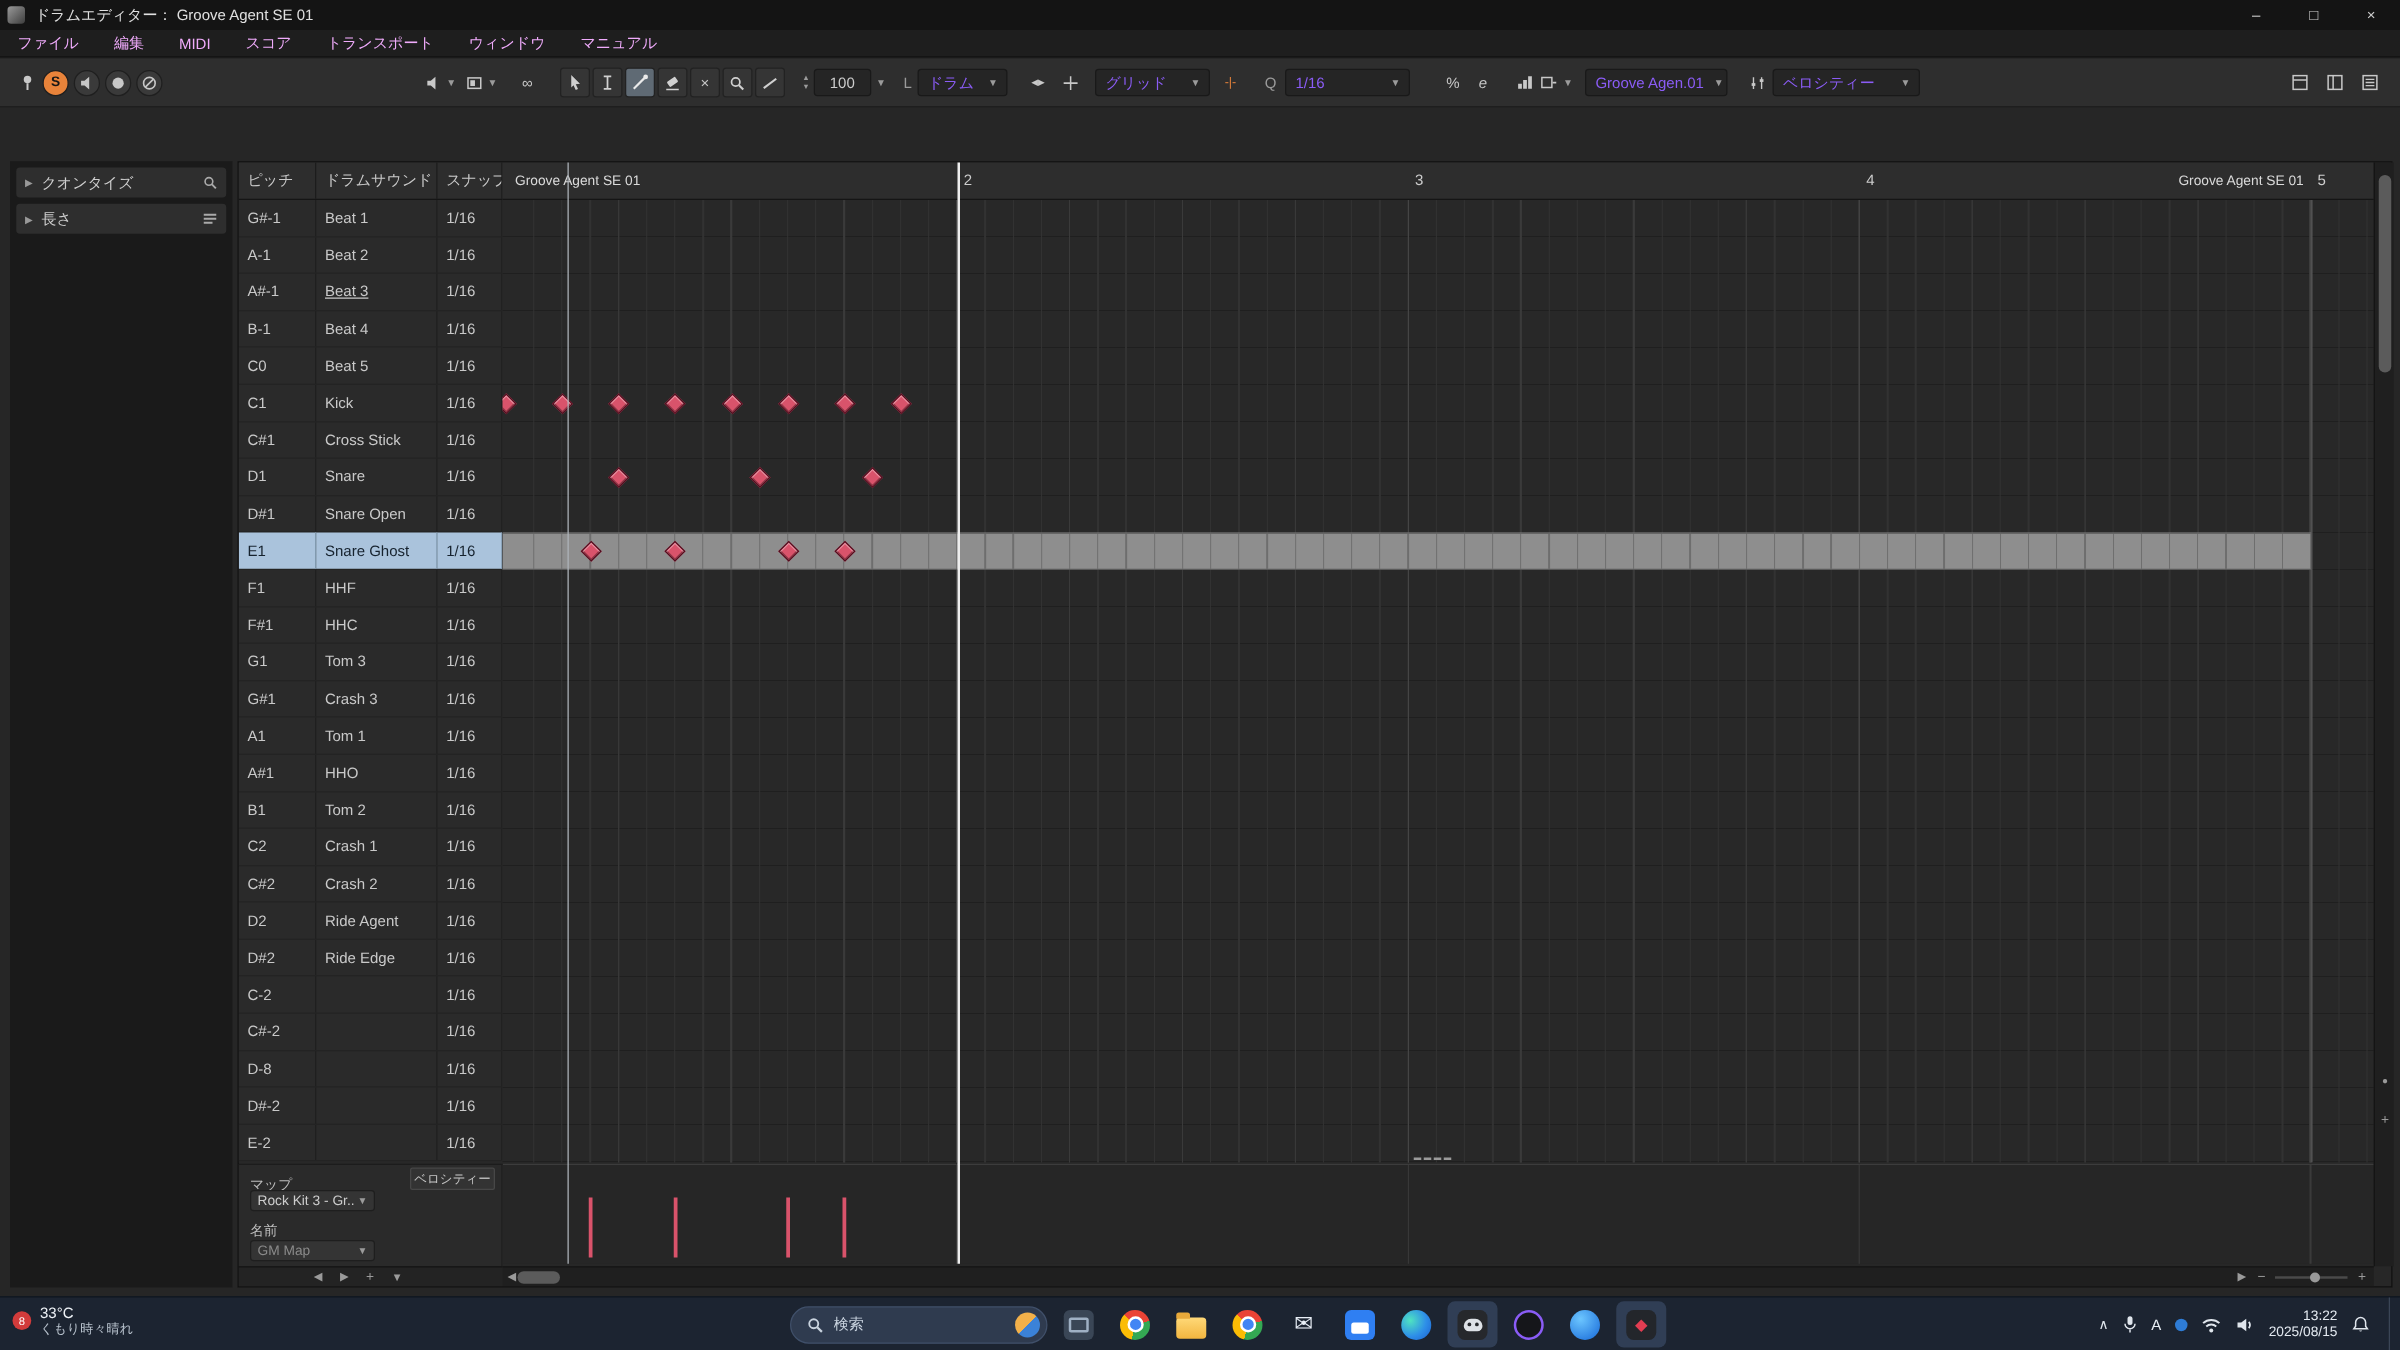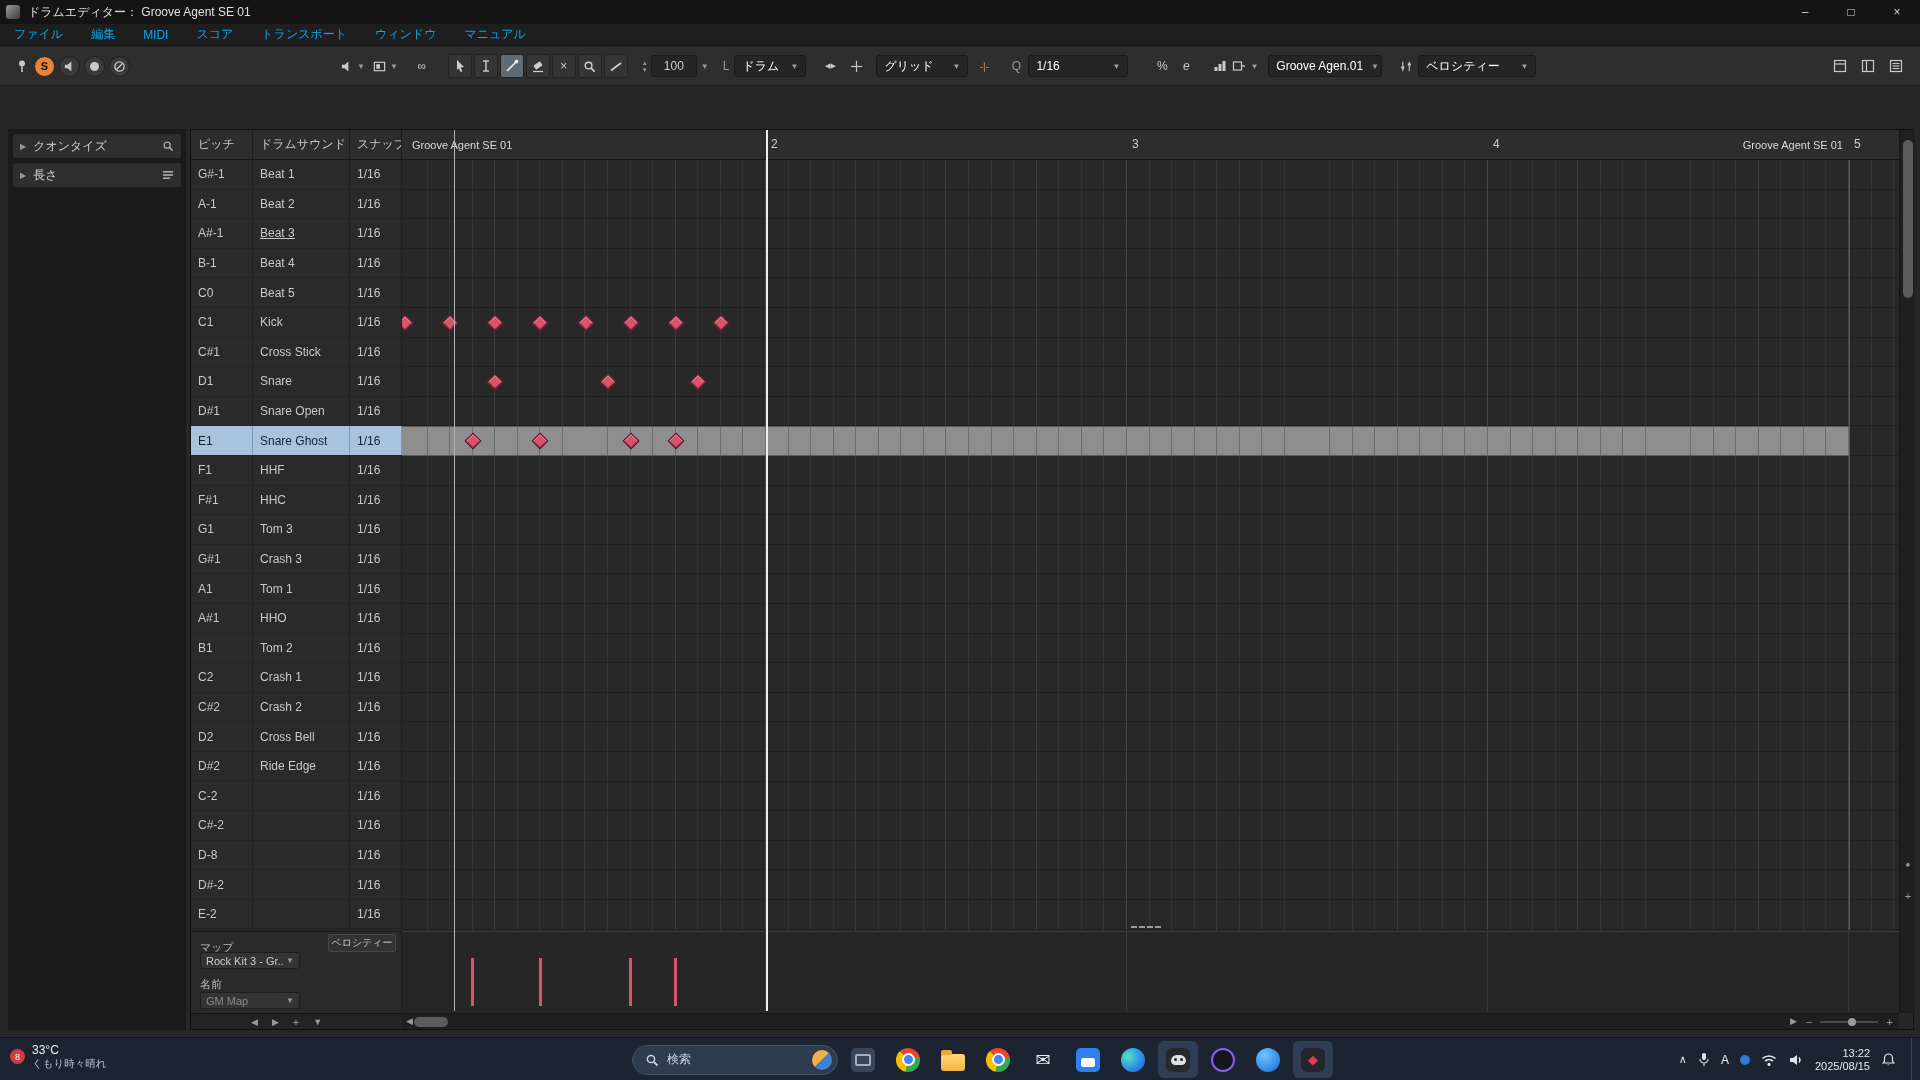--- a/index.html
+++ b/index.html
@@ -9,33 +9,33 @@
 
 
 #titlebar{position:absolute;left:0;top:0;width:100%;height:24px;background:#141414;display:flex;align-items:center;padding-left:6px}
 #titlebar .appico{width:14px;height:14px;border-radius:3px;background:linear-gradient(135deg,#9a9a9a,#3d3d3d);margin-right:8px}
 #titlebar .title{color:#e0e0e0;font-size:12px}
 #titlebar .wctrl{margin-left:auto;display:flex;height:100%}
 .wbtn{width:46px;height:24px;display:flex;align-items:center;justify-content:center;color:#cfcfcf;font-size:12px}
 
 
 #menubar{position:absolute;left:0;top:24px;width:100%;height:22px;background:#1e1e1e;display:flex;align-items:center;gap:28px;padding-left:14px;border-bottom:1px solid #121212}
-.menu-item{color:#0ea5e9;cursor:default}
+.menu-item{color:#f0abfc;cursor:default}
 
 
 #toolbar{position:absolute;left:0;top:47px;width:100%;height:39px;background:#2e2e2e;display:flex;align-items:center;border-bottom:1px solid #1a1a1a;padding-left:10px}
 .tbtn{height:24px;min-width:24px;border-radius:3px;display:flex;align-items:center;justify-content:center;color:#c8c8c8}
 .round{width:21px;height:21px;min-width:21px;border-radius:50%;background:#3a3a3a;border:1px solid #1f1f1f;margin-right:4px;font-size:11px}
 .solo{background:#e8833a;color:#161616;font-weight:bold}
 .dotg{width:9px;height:9px;border-radius:50%;background:#c8c8c8}
 .tool{background:#353535;border:1px solid #222;margin-right:2px}
 .tool.active{background:#5f6a74}
 .caret{font-size:8px;color:#9b9b9b;margin-left:4px}
 .dd{height:22px;background:#252525;border:1px solid #191919;border-radius:3px;display:flex;align-items:center;padding:0 7px;gap:8px;margin-right:4px}
-.dd .val{white-space:nowrap;color:#ffffff}
+.dd .val{white-space:nowrap;color:#8b5cf6}
 .field{height:22px;background:#252525;border:1px solid #191919;border-radius:3px;display:flex;align-items:center;padding:0 14px;color:#cdcdcd}
 .spin{display:flex;flex-direction:column;justify-content:center;gap:1px;margin-right:3px}
 .spin span{font-size:6px;line-height:6px;color:#9b9b9b}
 .svgic{display:inline-flex;align-items:center;justify-content:center}
 .tb-sp{flex:0 0 auto}
 
 
 #infoline{position:absolute;left:0;top:86px;width:100%;height:20px;background:#3c3c3c;color:#bdbdbd;text-align:center;line-height:20px;border-bottom:1px solid #222}
 
 
@@ -480,21 +480,21 @@
           <div class="dl-cell" style="flex: 0 0 97px;">Crash 1</div>
           <div class="dl-cell" style="flex: 0 0 52px;">1/16</div>
         </div>
         <div class="dl-row">
           <div class="dl-cell" style="flex: 0 0 62px;">C#2</div>
           <div class="dl-cell" style="flex: 0 0 97px;">Crash 2</div>
           <div class="dl-cell" style="flex: 0 0 52px;">1/16</div>
         </div>
         <div class="dl-row">
           <div class="dl-cell" style="flex: 0 0 62px;">D2</div>
-          <div class="dl-cell" style="flex: 0 0 97px;">Cross Bell</div>
+          <div class="dl-cell" style="flex: 0 0 97px;">Ride Agent</div>
           <div class="dl-cell" style="flex: 0 0 52px;">1/16</div>
         </div>
         <div class="dl-row">
           <div class="dl-cell" style="flex: 0 0 62px;">D#2</div>
           <div class="dl-cell" style="flex: 0 0 97px;">Ride Edge</div>
           <div class="dl-cell" style="flex: 0 0 52px;">1/16</div>
         </div>
         <div class="dl-row">
           <div class="dl-cell" style="flex: 0 0 62px;">C-2</div>
           <div class="dl-cell" style="flex: 0 0 97px;"></div>

